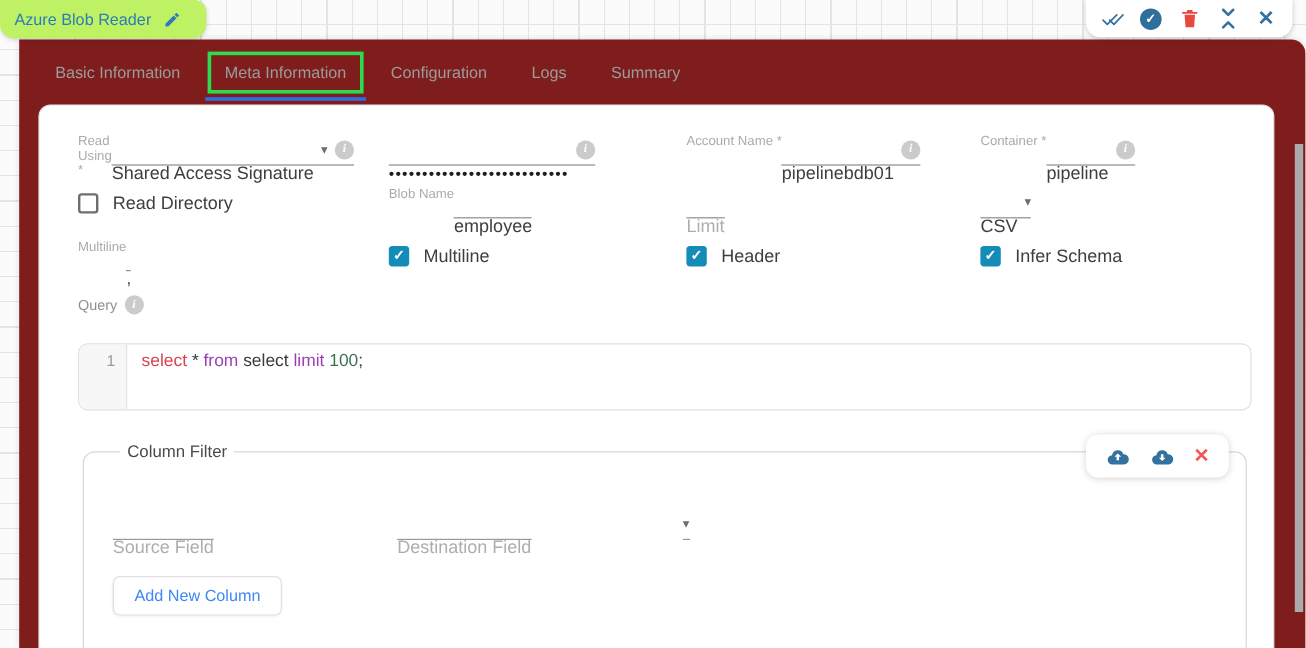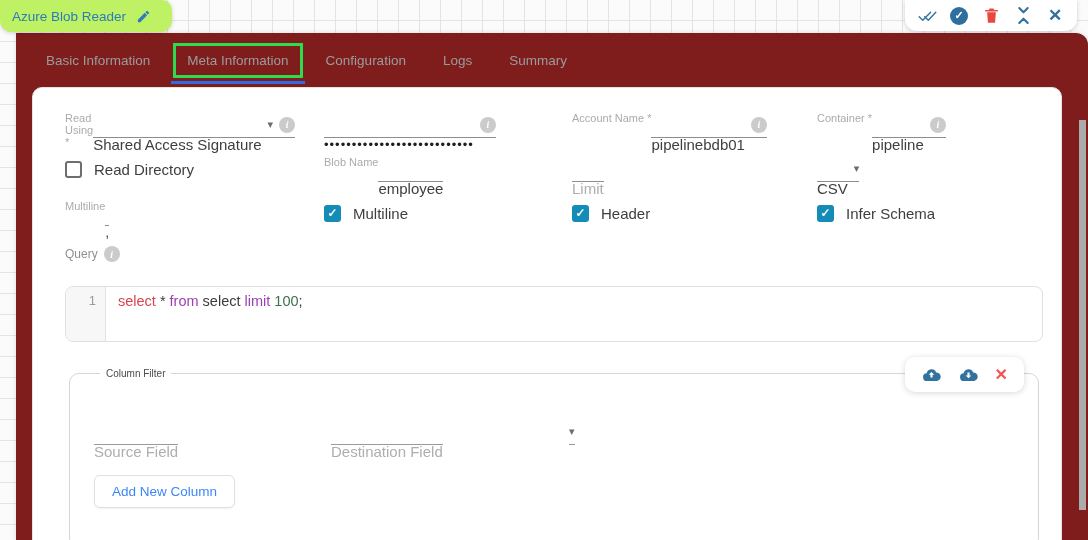--- a/index.html
+++ b/index.html
@@ -66,21 +66,21 @@
   .gutter { width:40px; background:#f7f7f7; border-right:1px solid #e3e3e3; color:#9a9a9a;
     font-size:13px; text-align:right; padding:6px 9px 0 0; }
   .code { padding:6px 0 0 12px; font-size:14.5px; color:#3b3b3b; }
   .tok-k-red { color:#d6434e; }
   .tok-k-purple { color:#9c3fb5; }
   .tok-num { color:#3e7050;text-align:right; }
   .tok-plain { color:#3b3b3b; }
   
   .colfilter { position:relative; margin-top:26px; margin-left:4px; width:970px; height:180px;
     border:1px solid #d6d6d6; border-radius:10px; padding:40px 0 0 24px; }
-  .colfilter legend { font-size:10px; color:#4a4a4a; padding:0 6px; margin-left:6px; }
+  .colfilter legend { font-size:14px; color:#4a4a4a; padding:0 6px; margin-left:6px; }
   .cf-pill { position:absolute; top:-22px; right:14px; background:#fff; border-radius:10px;
     box-shadow:0 1px 6px rgba(0,0,0,.16); display:flex; align-items:center; gap:16px;
     padding:8px 16px; }
   .cf-pill svg { width:21px; height:15px; cursor:pointer; }
   .cf-x { color:#f45552; font-size:16px; font-weight:bold; cursor:pointer; }
   .cf-fields { display:flex; gap:20px; }
   .cf-fields .f-control { border-bottom:1px solid #9a9a9a; }
   .w1 { width:217px; } .w2 { width:218px; } .w3 { width:210px; }
   .add-btn { margin-top:30px; height:33px; padding:0 17px; background:#fff;
     border:1px solid #e0e0e0; border-radius:6px; color:#3f87f5; font-size:13.5px;

